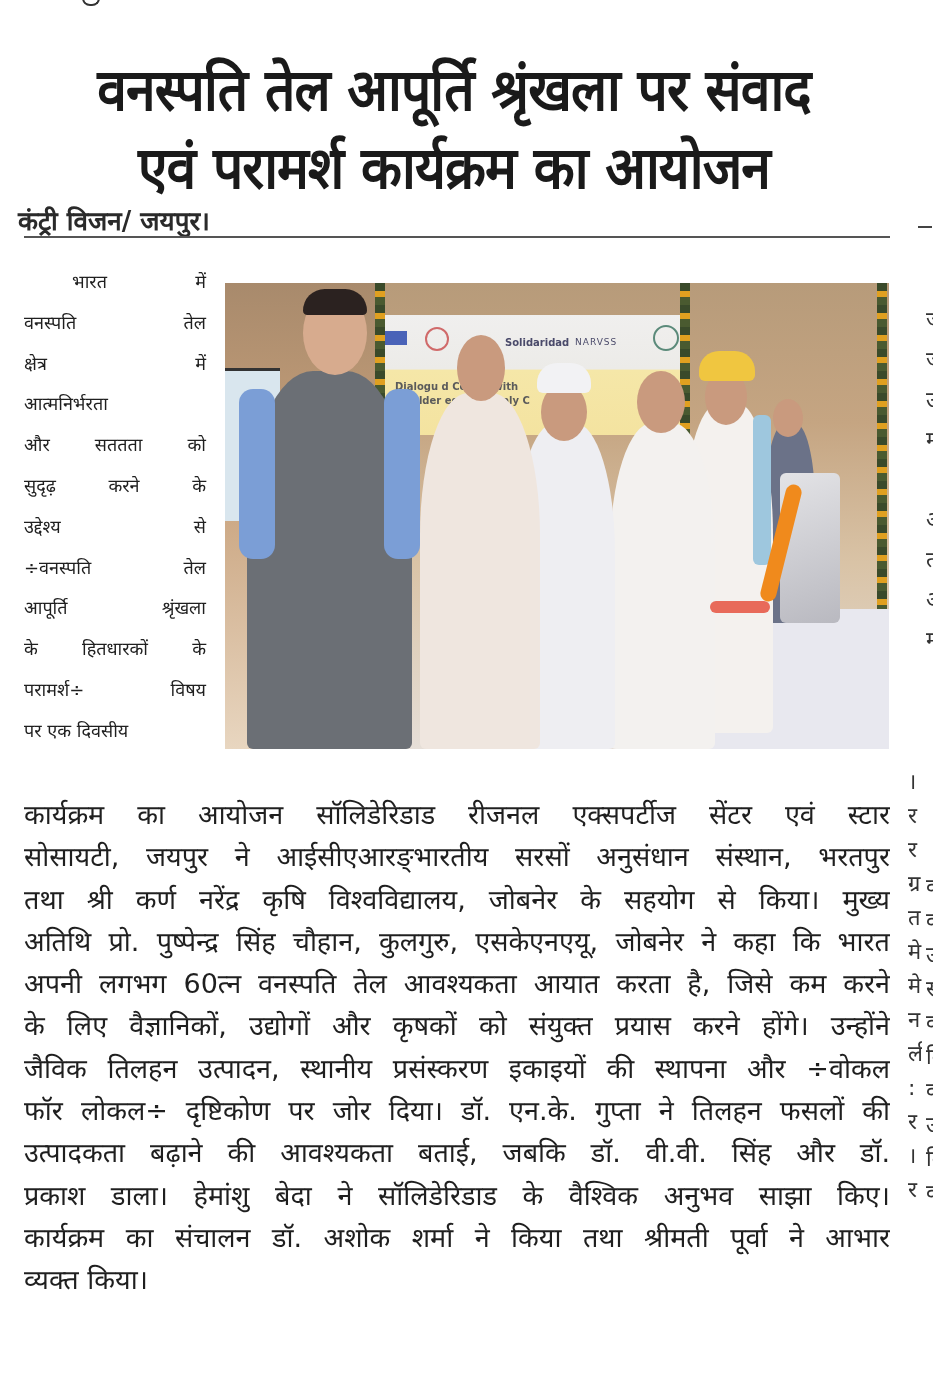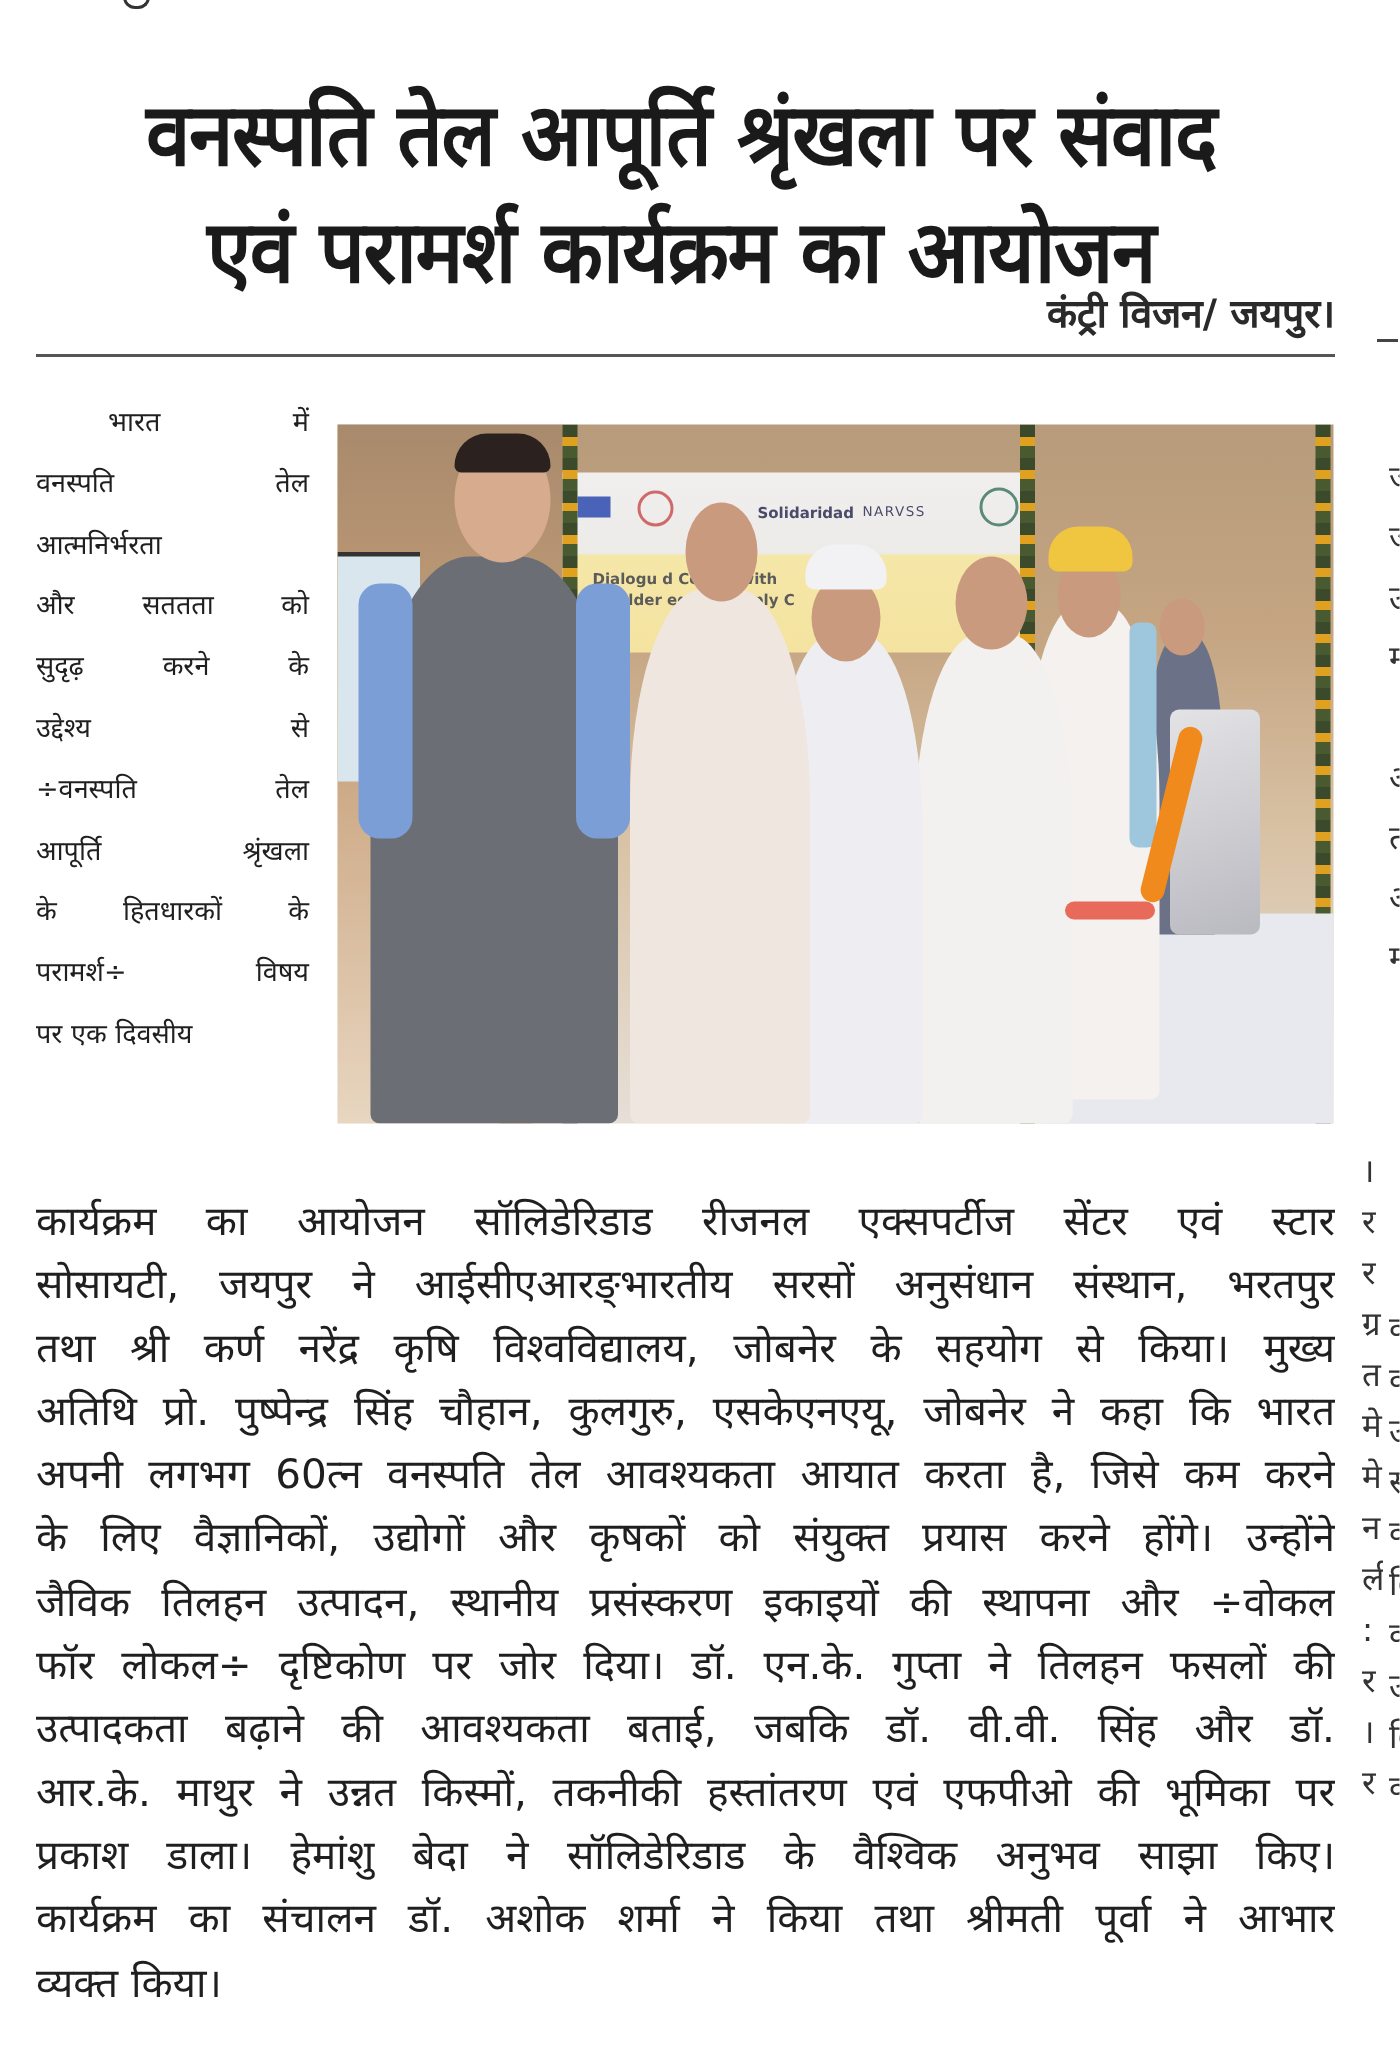--- a/index.html
+++ b/index.html
@@ -5,21 +5,21 @@
   html, body { margin:0; padding:0; background:#ffffff; }
   body { width:933px; height:1373px; position:relative; overflow:hidden;
          font-family:"DejaVu Sans", sans-serif; color:#1e1e1e; }
   .clip-top { position:absolute; left:0; top:0; width:933px; height:8px; }
   .clip-top .frag { position:absolute; left:82px; top:-6px; width:14px; height:10px;
                     border:2px solid #333; border-top:none; border-radius:0 0 8px 8px; }
   .headline { position:absolute; left:18px; top:12px; width:872px; text-align:center;
               font-weight:bold; font-size:58px; line-height:78px; letter-spacing:-1px;
               color:#1a1a1a; transform:scaleX(0.92); transform-origin:center top; }
   .headline .line { display:block; white-space:nowrap; }
-  .byline { position:absolute; left:18px; top:190px; width:872px; text-align:right;
+  .byline { position:absolute; left:18px; top:202px; width:872px; text-align:left;
             font-size:26px; font-weight:bold; color:#2a2a2a; }
   .rule { position:absolute; left:24px; top:236px; width:866px; height:2px; background:#555; }
 
   .photo { position:absolute; left:225px; top:283px; width:664px; height:466px; overflow:hidden;
            background:linear-gradient(180deg,#b79b7a 0%,#c5a582 30%,#d9c3a6 60%,#e6dfd8 100%); }
   .photo .wall-l { position:absolute; left:0; top:0; width:150px; height:466px;
                    background:linear-gradient(180deg,#a88a6c,#c7a07a 40%,#e8d6c0); }
   .photo .banner { position:absolute; left:150px; top:32px; width:310px; height:120px;
                    background:linear-gradient(180deg,#f0efee 0%,#ecebe8 45%,#f5e7a8 46%,#f4e3a0 100%); }
   .photo .banner .org { position:absolute; left:130px; top:22px; font-size:10px; font-weight:bold; color:#4a4a6a; }
@@ -85,20 +85,21 @@
   <span class="line">वनस्पति तेल आपूर्ति श्रृंखला पर संवाद</span>
   <span class="line">एवं परामर्श कार्यक्रम का आयोजन</span>
 </h1>
 
 <div class="byline">कंट्री विजन/ जयपुर।</div>
 <div class="rule"></div>
 
 <div class="intro">
   <span style="padding-left:48px">भारत में</span>
   <span>वनस्पति तेल</span>
+  <span>क्षेत्र में</span>
   <span>आत्मनिर्भरता</span>
   <span>और सततता को</span>
   <span>सुदृढ़ करने के</span>
   <span>उद्देश्य से</span>
   <span>÷वनस्पति तेल</span>
   <span>आपूर्ति श्रृंखला</span>
   <span>के हितधारकों के</span>
   <span>परामर्श÷ विषय</span>
   <span class="last">पर एक दिवसीय</span>
 </div>
@@ -147,21 +148,20 @@
 <div class="body">
   <span>कार्यक्रम का आयोजन सॉलिडेरिडाड रीजनल एक्सपर्टीज सेंटर एवं स्टार</span>
   <span>सोसायटी, जयपुर ने आईसीएआरङ्भारतीय सरसों अनुसंधान संस्थान, भरतपुर</span>
   <span>तथा श्री कर्ण नरेंद्र कृषि विश्वविद्यालय, जोबनेर के सहयोग से किया। मुख्य</span>
   <span>अतिथि प्रो. पुष्पेन्द्र सिंह चौहान, कुलगुरु, एसकेएनएयू, जोबनेर ने कहा कि भारत</span>
   <span>अपनी लगभग 60त्न वनस्पति तेल आवश्यकता आयात करता है, जिसे कम करने</span>
   <span>के लिए वैज्ञानिकों, उद्योगों और कृषकों को संयुक्त प्रयास करने होंगे। उन्होंने</span>
   <span>जैविक तिलहन उत्पादन, स्थानीय प्रसंस्करण इकाइयों की स्थापना और ÷वोकल</span>
   <span>फॉर लोकल÷ दृष्टिकोण पर जोर दिया। डॉ. एन.के. गुप्ता ने तिलहन फसलों की</span>
   <span>उत्पादकता बढ़ाने की आवश्यकता बताई, जबकि डॉ. वी.वी. सिंह और डॉ.</span>
-  <span>आर.के. माथुर ने उन्नत किस्मों, तकनीकी हस्तांतरण एवं एफपीओ की भूमिका पर</span>
   <span>प्रकाश डाला। हेमांशु बेदा ने सॉलिडेरिडाड के वैश्विक अनुभव साझा किए।</span>
   <span>कार्यक्रम का संचालन डॉ. अशोक शर्मा ने किया तथा श्रीमती पूर्वा ने आभार</span>
   <span class="last">व्यक्त किया।</span>
 </div>
 
 <div class="next-col">
   <div class="col-rule"></div>
   <div class="chars" style="white-space:pre">ज
 ज
 उ

